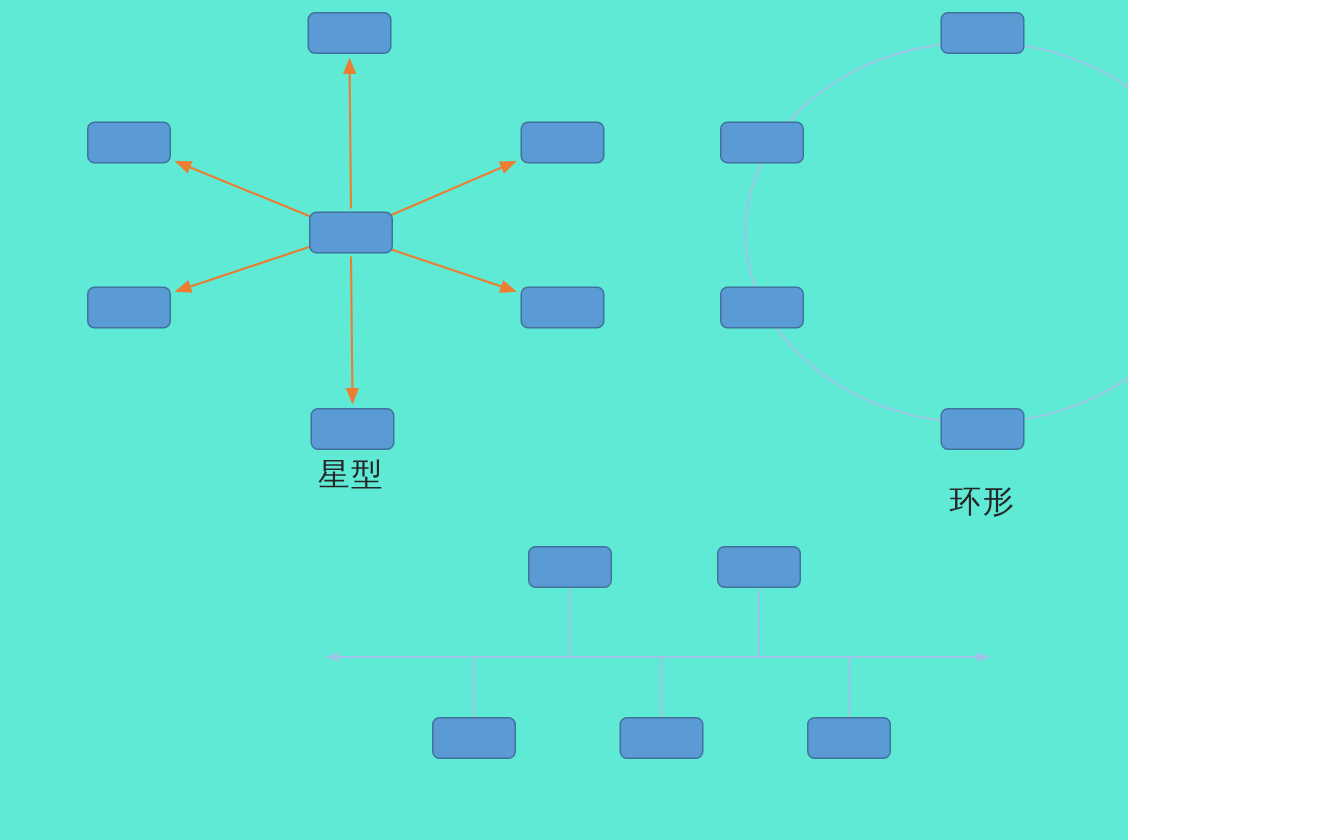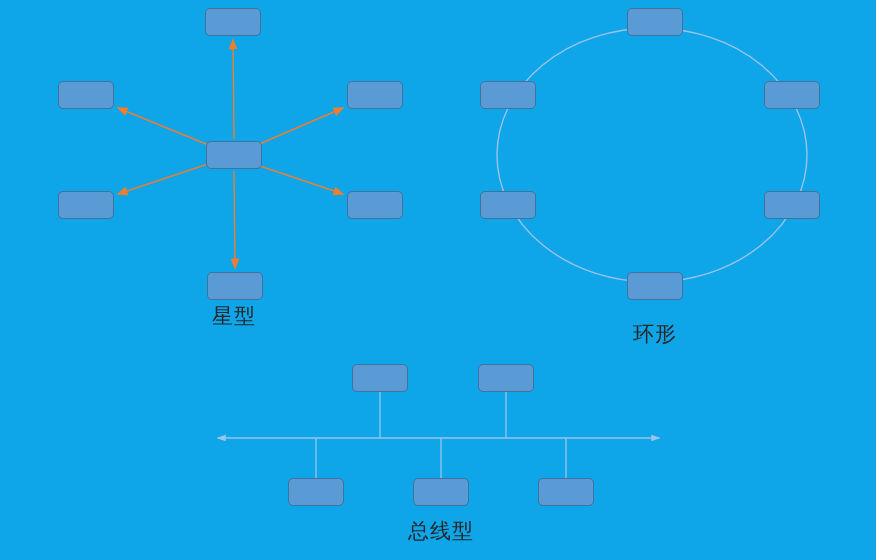--- a/index.html
+++ b/index.html
@@ -3,23 +3,23 @@
 <meta charset="utf-8">
 <style>
   html, body {
     margin: 0;
     padding: 0;
     background: #ffffff;
     font-family: "DejaVu Sans", "Liberation Sans", sans-serif;
   }
   .canvas {
     position: relative;
-    width: 876px;
+    width: 752px;
     height: 560px;
-    background: #0ea5e9;
+    background: #5eead4;
     overflow: hidden;
   }
   svg.layer {
     position: absolute;
     left: 0;
     top: 0;
     width: 880px;
     height: 560px;
     pointer-events: none;
   }
@@ -94,15 +94,14 @@
   <div class="node" style="left:627px; top:272px;"></div>
 
   <div class="node" style="left:352px; top:364px;"></div>
   <div class="node" style="left:478px; top:364px;"></div>
   <div class="node" style="left:288px; top:478px;"></div>
   <div class="node" style="left:413px; top:478px;"></div>
   <div class="node" style="left:538px; top:478px;"></div>
 
   <div class="topo-label" style="left:202px; top:303px; width:64px;">星型</div>
   <div class="topo-label" style="left:623px; top:321px; width:64px;">环形</div>
-  <div class="topo-label" style="left:395px; top:518px; width:92px;">总线型</div>
 
 </div>
 
 </body></html>

